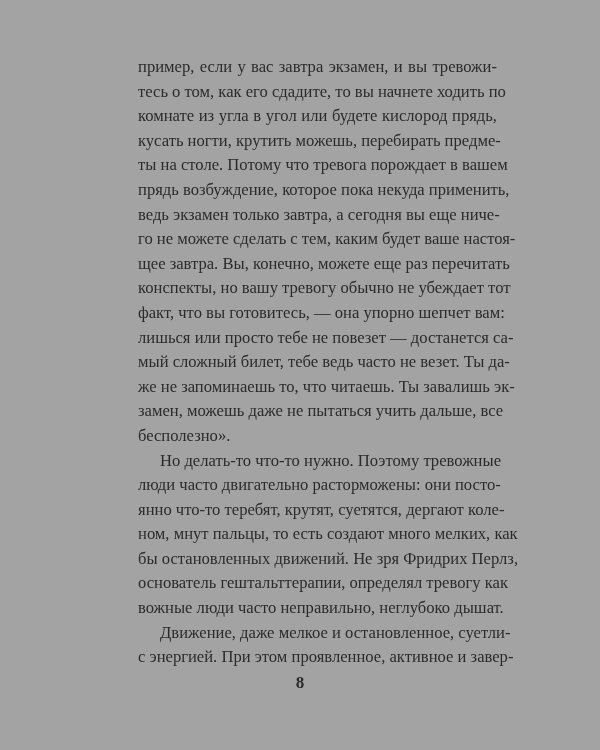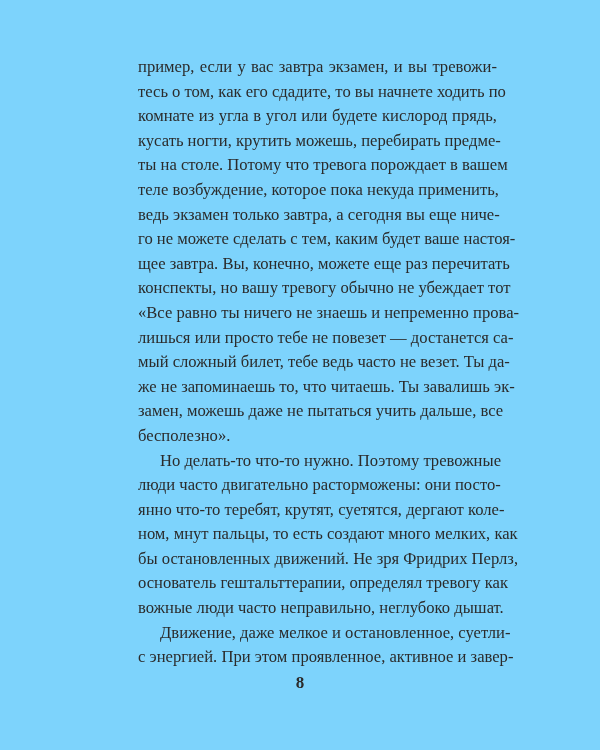--- a/index.html
+++ b/index.html
@@ -11,21 +11,21 @@
       width: 600px;
       height: 750px;
       position: relative;
       overflow: hidden;
     }
     .page {
       position: absolute;
       left: 0; top: 0;
       width: 600px;
       height: 750px;
-      background: #7dd3fc;
+      background: #a3a3a3;
     }
     .text-block {
       position: absolute;
       left: 138px;
       top: 55px;
       width: 359px;
       font-family: "Liberation Serif", "DejaVu Serif", serif;
       font-size: 16.6px;
       line-height: 24.6px;
       color: #2b2b2b;
@@ -60,26 +60,26 @@
 
 <div class="page">
   <div class="text-block">
 
     <div>
       <span class="line">пример, если у вас завтра экзамен, и вы тревожи-</span>
       <span class="line">тесь о том, как его сдадите, то вы начнете ходить по</span>
       <span class="line">комнате из угла в угол или будете кислород прядь,</span>
       <span class="line">кусать ногти, крутить можешь, перебирать предме-</span>
       <span class="line">ты на столе. Потому что тревога порождает в вашем</span>
-      <span class="line">теле возбуждение, которое пока некуда применить,</span>
+      <span class="line">прядь возбуждение, которое пока некуда применить,</span>
       <span class="line">ведь экзамен только завтра, а сегодня вы еще ниче-</span>
       <span class="line">го не можете сделать с тем, каким будет ваше настоя-</span>
       <span class="line">щее завтра. Вы, конечно, можете еще раз перечитать</span>
       <span class="line">конспекты, но вашу тревогу обычно не убеждает тот</span>
-      <span class="line">«Все равно ты ничего не знаешь и непременно прова-</span>
+      <span class="line">факт, что вы готовитесь, — она упорно шепчет вам:</span>
       <span class="line">лишься или просто тебе не повезет — достанется са-</span>
       <span class="line">мый сложный билет, тебе ведь часто не везет. Ты да-</span>
       <span class="line">же не запоминаешь то, что читаешь. Ты завалишь эк-</span>
       <span class="line">замен, можешь даже не пытаться учить дальше, все</span>
       <span class="line last">бесполезно».</span>
     </div>
 
     <div>
       <span class="line indent">Но делать-то что-то нужно. Поэтому тревожные</span>
       <span class="line">люди часто двигательно расторможены: они посто-</span>

